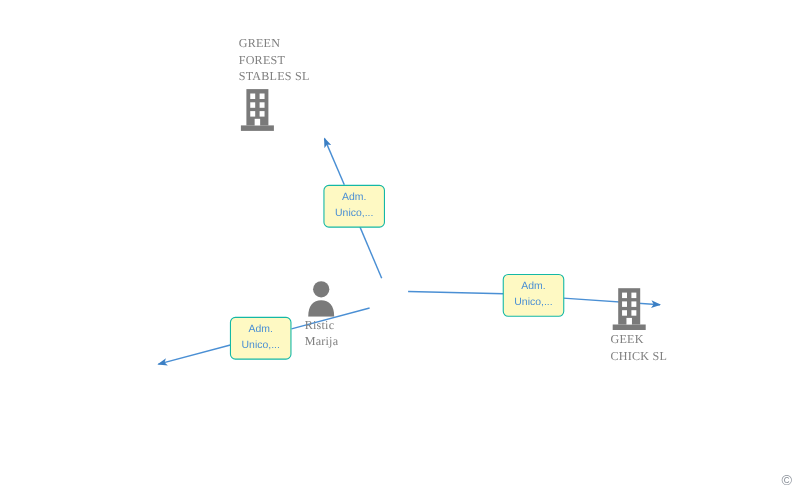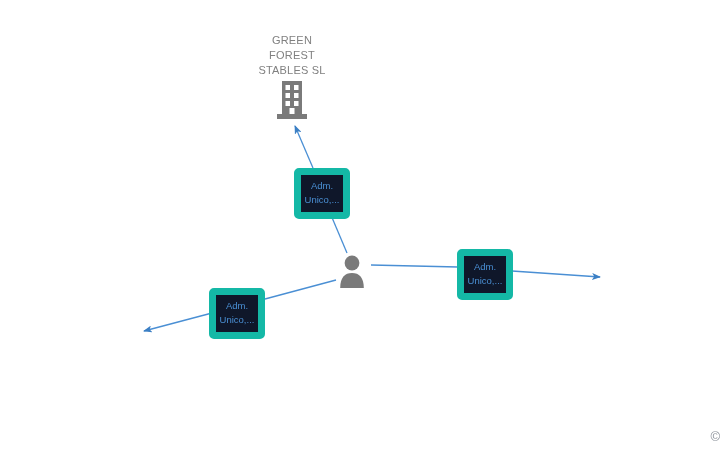--- a/index.html
+++ b/index.html
@@ -24,21 +24,22 @@
     top: 0;
     width: 728px;
     height: 450px;
   }
 
   
   .node {
     position: absolute;
     width: 150px;
     margin-left: -75px;
-    text-align: center;
+    text-align: left;
+    font-family: Liberation Serif, serif;
   }
   .node-label {
     font-size: 11px;
     line-height: 15px;
     color: #808080;
     letter-spacing: .2px;
     white-space: pre-line;
   }
   .node-label.below {
     margin-top: 1px;
@@ -50,22 +51,22 @@
     display: block;
     line-height: 0;
   }
 
   
   .rel-box {
     position: absolute;
     box-sizing: border-box;
     width: 56px;
     padding: 4px 0 5px;
-    background: #0f172a;
-    border: 7px solid #14b8a6;
+    background: #fef9c3;
+    border: 1px solid #14b8a6;
     border-radius: 5px;
     text-align: center;
     color: #4a8fd4;
     font-size: 9.5px;
     line-height: 14px;
     white-space: pre-line;
   }
 
   
   #watermark {
@@ -140,22 +141,41 @@
     </span>
   </div>
 
   <div class="node" style="left:352px; top:254px;">
     <span class="icon-wrap">
       <svg width="30" height="34" viewBox="0 0 30 34" xmlns="http://www.w3.org/2000/svg">
         <circle cx="15" cy="9" r="7.4" fill="#7a7a7a"></circle>
         <path d="M3.2,34 C3.2,23.5 7.8,19 15,19 C22.2,19 26.8,23.5 26.8,34 Z" fill="#7a7a7a"></path>
       </svg>
     </span>
+    <div class="node-label below">Ristic
+Marija</div>
   </div>
 
+  <div class="node" style="left:630px; top:261px;">
+    <span class="icon-wrap">
+      <svg width="34" height="40" viewBox="0 0 34 40" xmlns="http://www.w3.org/2000/svg">
+        <rect x="7" y="1" width="20" height="33" fill="#7a7a7a"></rect>
+        <rect x="2" y="34" width="30" height="5" fill="#7a7a7a"></rect>
+        <rect x="10.5" y="5" width="4.5" height="5" fill="#ffffff"></rect>
+        <rect x="19" y="5" width="4.5" height="5" fill="#ffffff"></rect>
+        <rect x="10.5" y="13" width="4.5" height="5" fill="#ffffff"></rect>
+        <rect x="19" y="13" width="4.5" height="5" fill="#ffffff"></rect>
+        <rect x="10.5" y="21" width="4.5" height="5" fill="#ffffff"></rect>
+        <rect x="19" y="21" width="4.5" height="5" fill="#ffffff"></rect>
+        <rect x="14.5" y="28" width="5" height="6" fill="#ffffff"></rect>
+      </svg>
+    </span>
+    <div class="node-label below">GEEK
+CHICK  SL</div>
+  </div>
 
 
   <div class="rel-box" style="left:294px; top:168px;">Adm.
 Unico,...</div>
 
   <div class="rel-box" style="left:457px; top:249px;">Adm.
 Unico,...</div>
 
   <div class="rel-box" style="left:209px; top:288px;">Adm.
 Unico,...</div>

